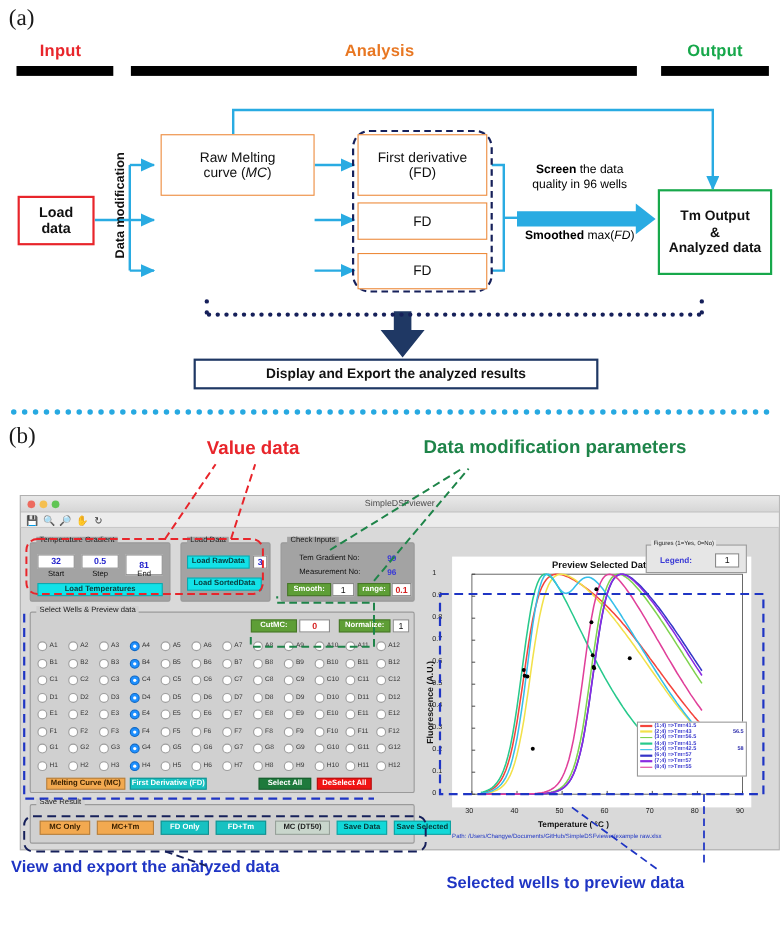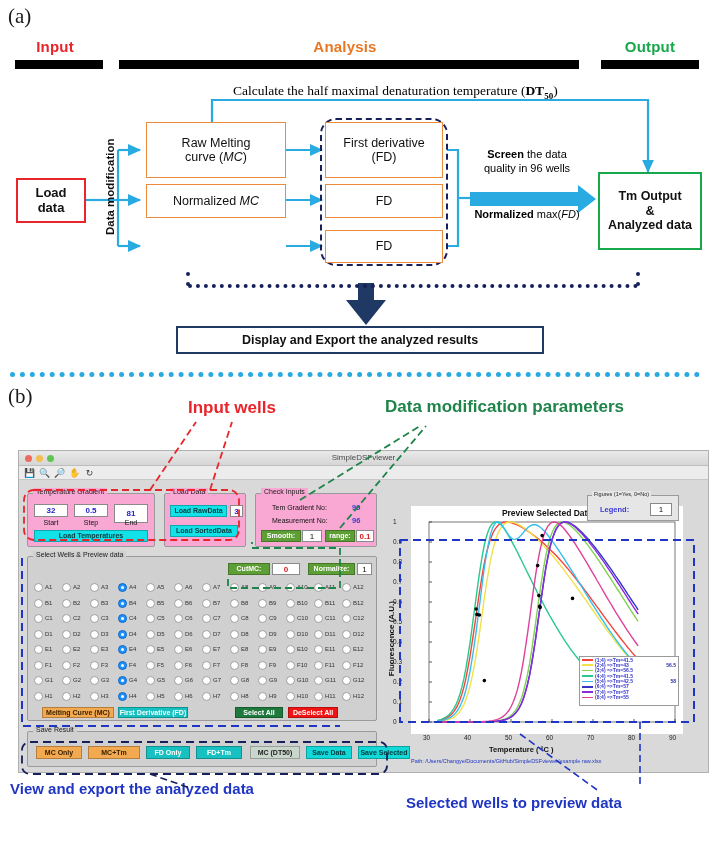--- a/index.html
+++ b/index.html
@@ -104,21 +104,21 @@
     font-size:9px; line-height:11px; text-align:center; color:#3a3a3a;
   }
 
   .grp {
     position:absolute; border:1px solid #9a9a9a; border-radius:2px;
   }
   .grp-title {
     position:absolute; top:-6px; left:5px; padding:0 3px;
     font-size:7px; color:#202020; white-space:nowrap;
   }
-  .pink { background:#f9a8d4; }
+  .pink { background:#a3a3a3; }
   .grey { background:#d0d0d0; }
 
   .fld {
     position:absolute; background:#fff; border:1px solid #8a8a8a;
     display:flex; align-items:center; justify-content:center;
     font-size:8px; color:#2222cc; font-weight:bold;
   }
   .fld-red { color:#d52020; }
   .fld-blk { color:#111; font-weight:normal; }
   .sublbl {
@@ -203,23 +203,20 @@
   <div class="panel-letter" style="left:8px; top:4px;">(a)</div>
 
   <div class="col-head" style="left:10px; top:38px; width:90px; color:#E8252B;">Input</div>
   <div class="col-head" style="left:115px; top:38px; width:460px; color:#E87722;">Analysis</div>
   <div class="col-head" style="left:600px; top:38px; width:100px; color:#17A84B;">Output</div>
 
   <div class="black-bar" style="left:15px; top:60px; width:88px;"></div>
   <div class="black-bar" style="left:119px; top:60px; width:460px;"></div>
   <div class="black-bar" style="left:601px; top:60px; width:98px;"></div>
 
-  <div class="eqn" style="left:233px; top:83px;">
-    <span>Calculate the half maximal denaturation temperature (</span><b>DT</b><b><sub>50</sub></b><span>)</span>
-  </div>
 
   <svg class="ovl" width="709" height="382">
     <defs>
       <marker id="ah" markerWidth="7" markerHeight="7" refX="5.5" refY="2.7" orient="auto">
         <path d="M0,0 L6,2.7 L0,5.4 z" fill="#29ABE2"></path>
       </marker>
       <marker id="ahd" markerWidth="7" markerHeight="7" refX="5.5" refY="2.7" orient="auto">
         <path d="M0,0 L6,2.7 L0,5.4 z" fill="#29ABE2"></path>
       </marker>
     </defs>
@@ -246,41 +243,38 @@
 
   <div class="box box-red" style="left:16px; top:178px; width:70px; height:45px;">
     <span>Load<br>data</span>
   </div>
 
   <div class="vtext" style="left:104px; top:130px; height:105px;">Data modification</div>
 
   <div class="box box-orange" style="left:146px; top:122px; width:140px; height:56px;">
     <span>Raw Melting<br>curve (<span class="ital">MC</span>)</span>
   </div>
-  <div class="box box-orange" style="left:146px; top:184px; width:140px; height:34px;">
-    <span>Normalized <span class="ital">MC</span></span>
-  </div>
 
   <div class="dash-round" style="left:320px; top:118px; width:128px; height:148px;"></div>
   <div class="box box-orange" style="left:325px; top:122px; width:118px; height:56px;">
     <span>First derivative<br>(FD)</span>
   </div>
   <div class="box box-orange" style="left:325px; top:184px; width:118px; height:34px;">
     <span>FD</span>
   </div>
   <div class="box box-orange" style="left:325px; top:230px; width:118px; height:33px;">
     <span>FD</span>
   </div>
 
   <div class="screen-label" style="left:462px; top:148px; width:130px;">
     <b>Screen</b><span> the data</span><br>
     <span>quality in 96 wells</span>
   </div>
   <div class="screen-label" style="left:462px; top:208px; width:130px;">
-    <b>Normalized</b><span> max(<span class="ital">FD</span>)</span>
+    <b>Smoothed</b><span> max(<span class="ital">FD</span>)</span>
   </div>
 
   <div class="box box-green" style="left:598px; top:172px; width:104px; height:78px;">
     <span>
       <span>Tm Output</span><br>
       <span>&amp;</span><br>
       <span>Analyzed data</span>
     </span>
   </div>
 
@@ -290,21 +284,21 @@
 
   <div class="box box-navy" style="left:176px; top:326px; width:368px; height:28px;">Display and Export the analyzed results</div>
 
   <div class="bluedot-bar" style="left:10px; top:372px; width:690px;"></div>
 </div>
 
 <div id="panel-b">
 
   <div class="panel-letter" style="left:8px; top:2px;">(b)</div>
 
-  <div class="ann ann-red" style="left:188px; top:16px;">Input wells</div>
+  <div class="ann ann-red" style="left:188px; top:16px;">Value data</div>
   <div class="ann ann-green" style="left:385px; top:15px;">Data modification parameters</div>
   <div class="ann ann-blue" style="left:10px; top:398px;">View and export the analyzed data</div>
   <div class="ann ann-blue" style="left:406px; top:412px;">Selected wells to preview data</div>
 
   <div id="app">
 
     <div id="titlebar">
       <span class="tl tl-r"></span>
       <span class="tl tl-y"></span>
       <span class="tl tl-g"></span>

